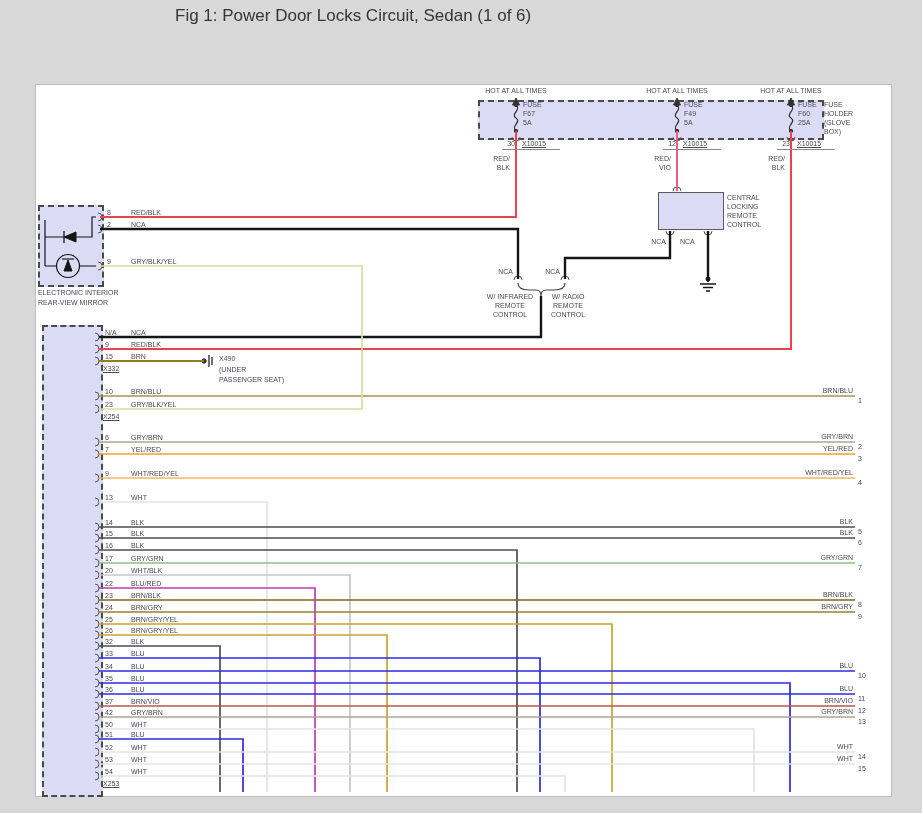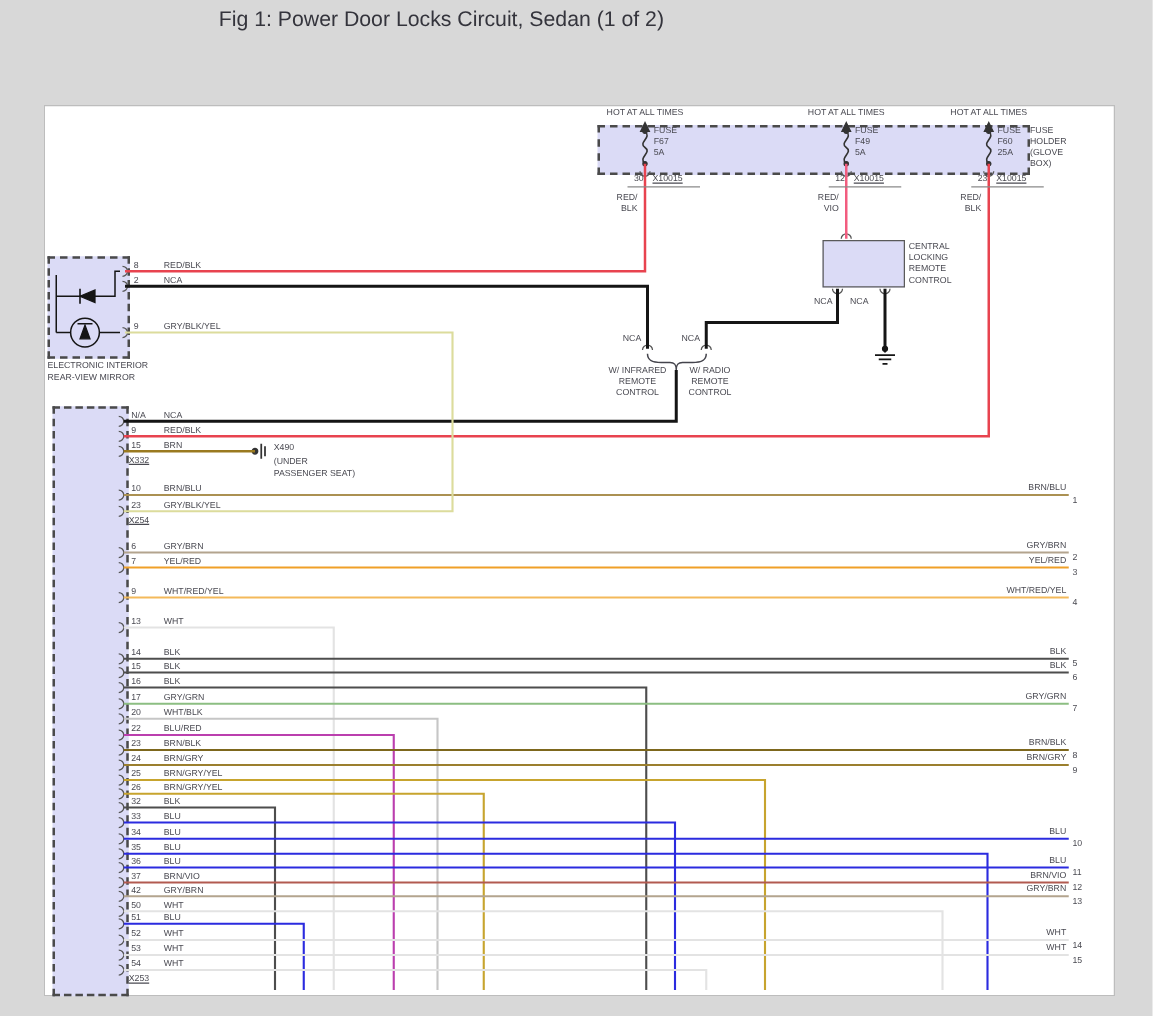--- a/index.html
+++ b/index.html
@@ -17,21 +17,21 @@
   .row{position:absolute;z-index:3;display:flex;font-size:7px;line-height:9px;color:#4a4a52;
        border-bottom:1px solid #8a8a8a;height:10px;}
   .row .pn{width:13px;text-align:right;}
   .row .cn{margin-left:7px;text-decoration:underline;}
 </style>
 </head>
 <body>
 
 <div id="canvas">
   <div id="header">
-    <div id="title">Fig 1: Power Door Locks Circuit, Sedan (1 of 2)</div>
+    <div id="title">Fig 1: Power Door Locks Circuit, Sedan (1 of 6)</div>
   </div>
   <div id="page" style="left: 35px; top: 84px; width: 855px; height: 711px;"></div>
   <svg id="wires">
       <path d="M516,98 L512.5,105 L519.5,105 Z" stroke="#333" stroke-width="1" fill="#333"></path>
       <path d="M516,105 C522,110 510,114 516,118 C522,122 510,126 516,131" stroke="#333" stroke-width="1.3" fill="none"></path>
       <path d="M516,105 m-1.7,0 a1.7,1.7 0 1 0 3.4,0 a1.7,1.7 0 1 0 -3.4,0" stroke="#333" stroke-width="1" fill="#333"></path>
       <path d="M516,131 m-1.7,0 a1.7,1.7 0 1 0 3.4,0 a1.7,1.7 0 1 0 -3.4,0" stroke="#333" stroke-width="1" fill="#333"></path>
       <path d="M512,137 A4,4 0 0 0 520,137" stroke="#555" stroke-width="1" fill="none"></path>
       <path d="M677,98 L673.5,105 L680.5,105 Z" stroke="#333" stroke-width="1" fill="#333"></path>
       <path d="M677,105 C683,110 671,114 677,118 C683,122 671,126 677,131" stroke="#333" stroke-width="1.3" fill="none"></path>

